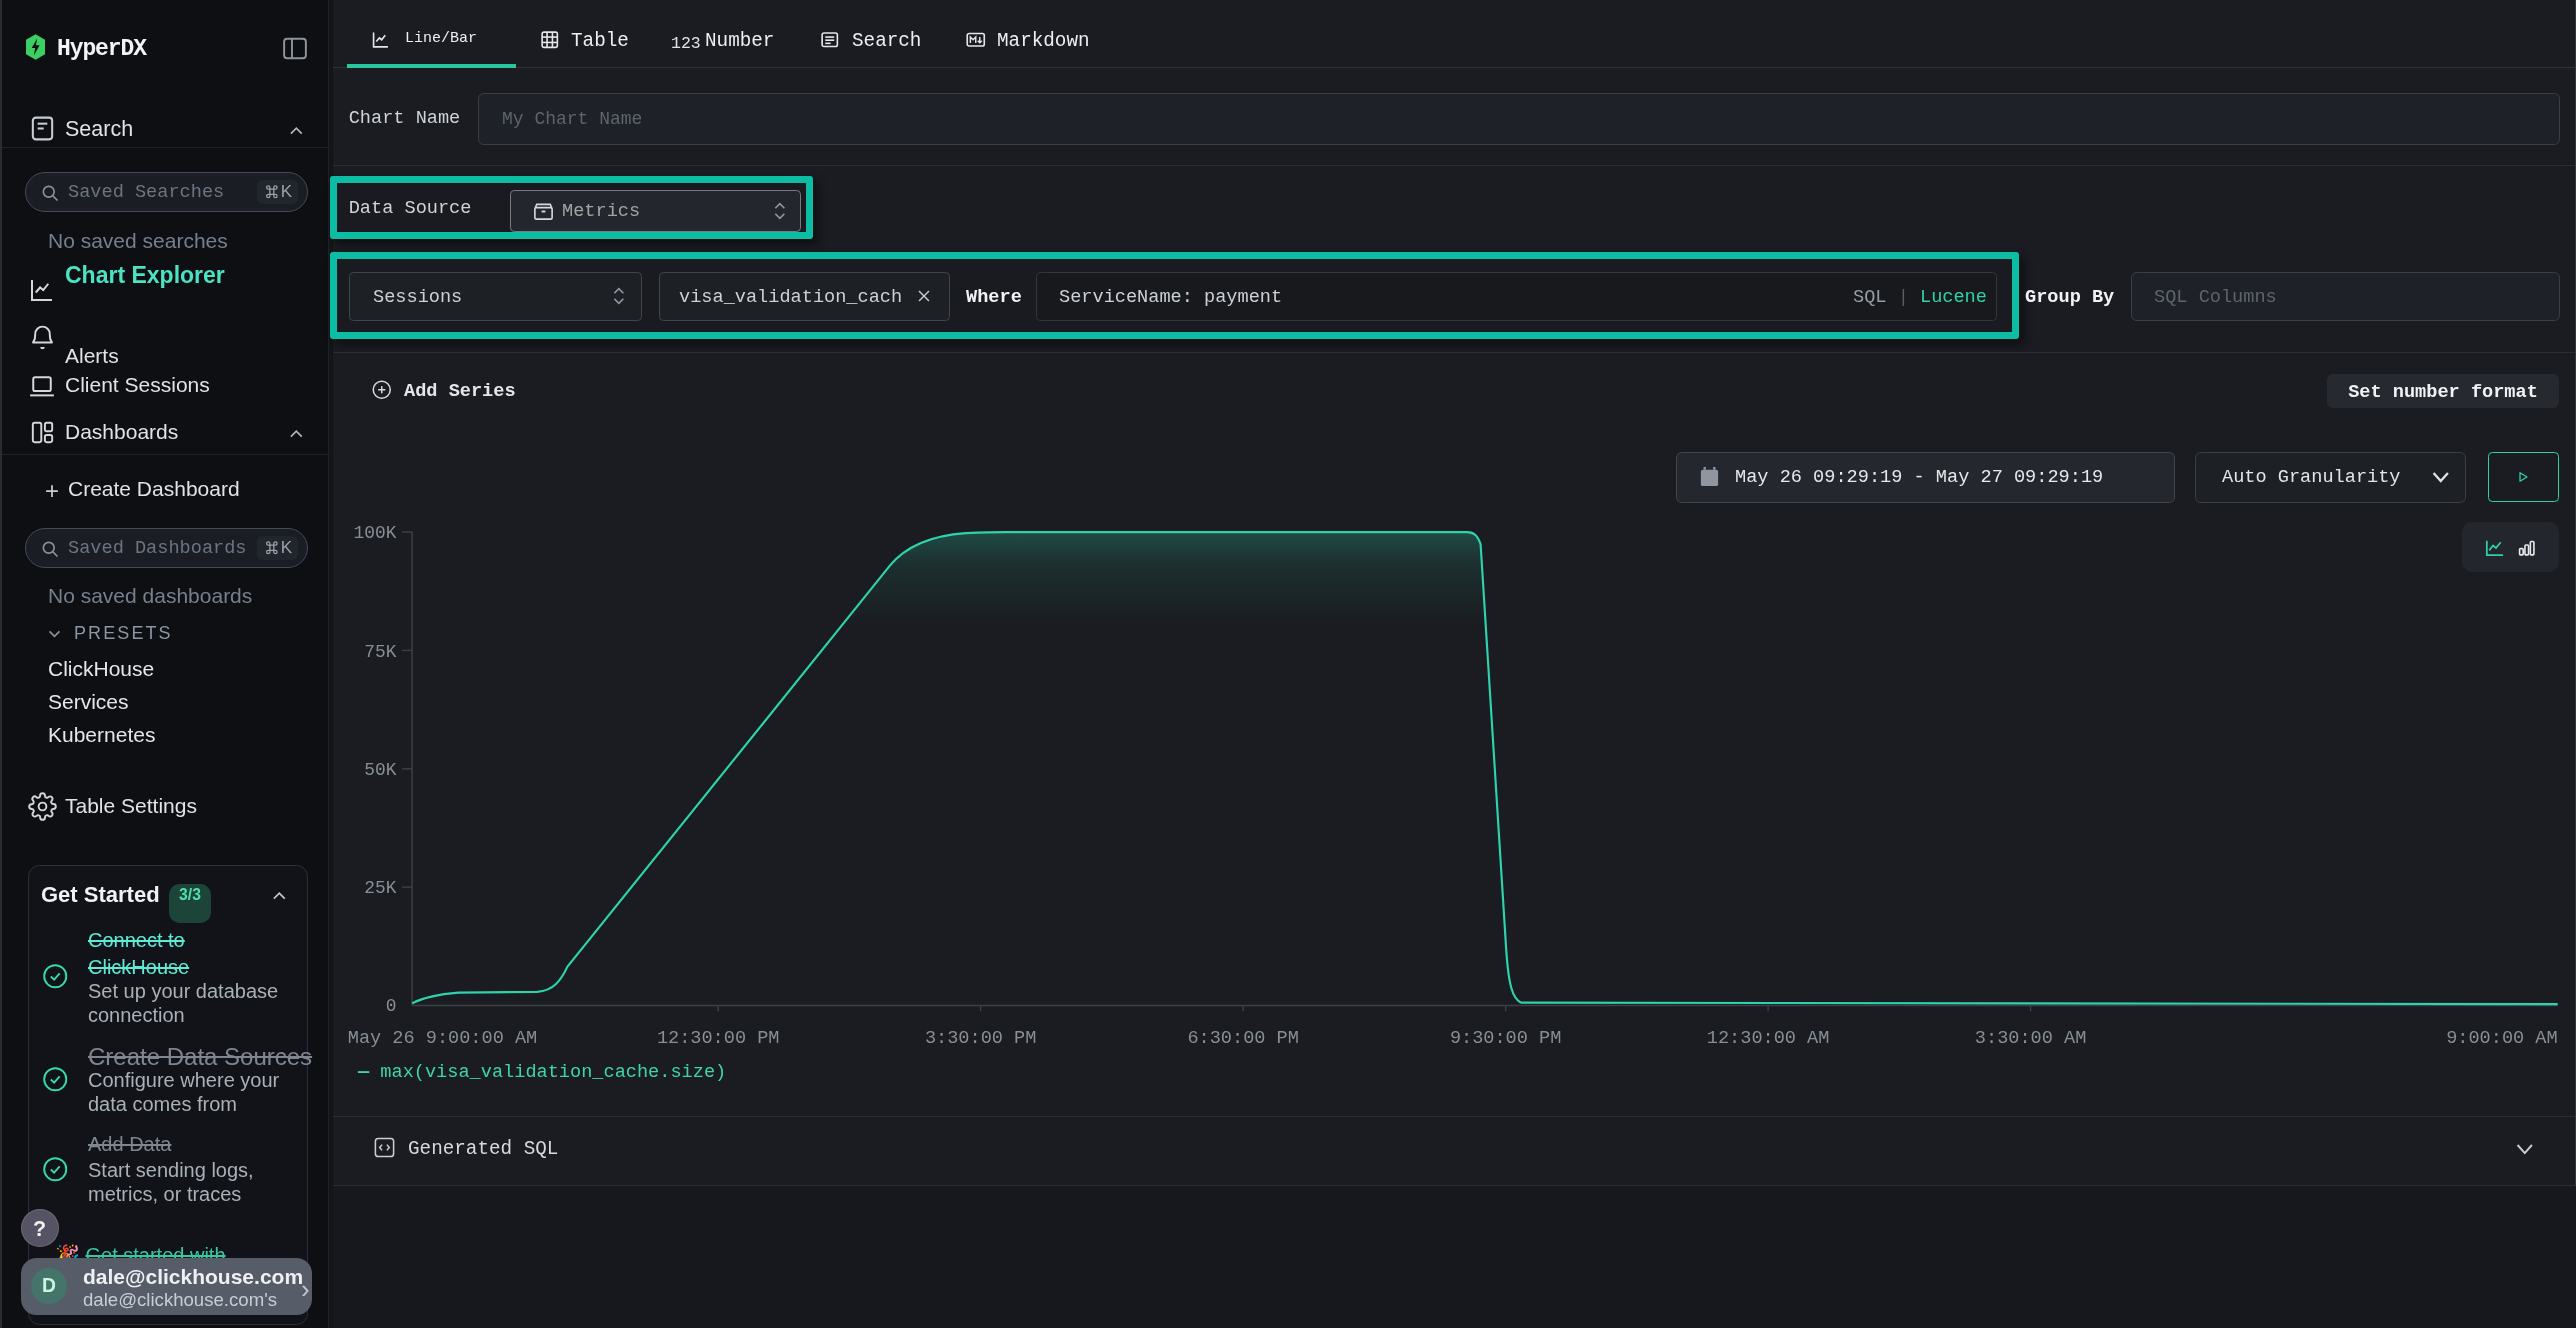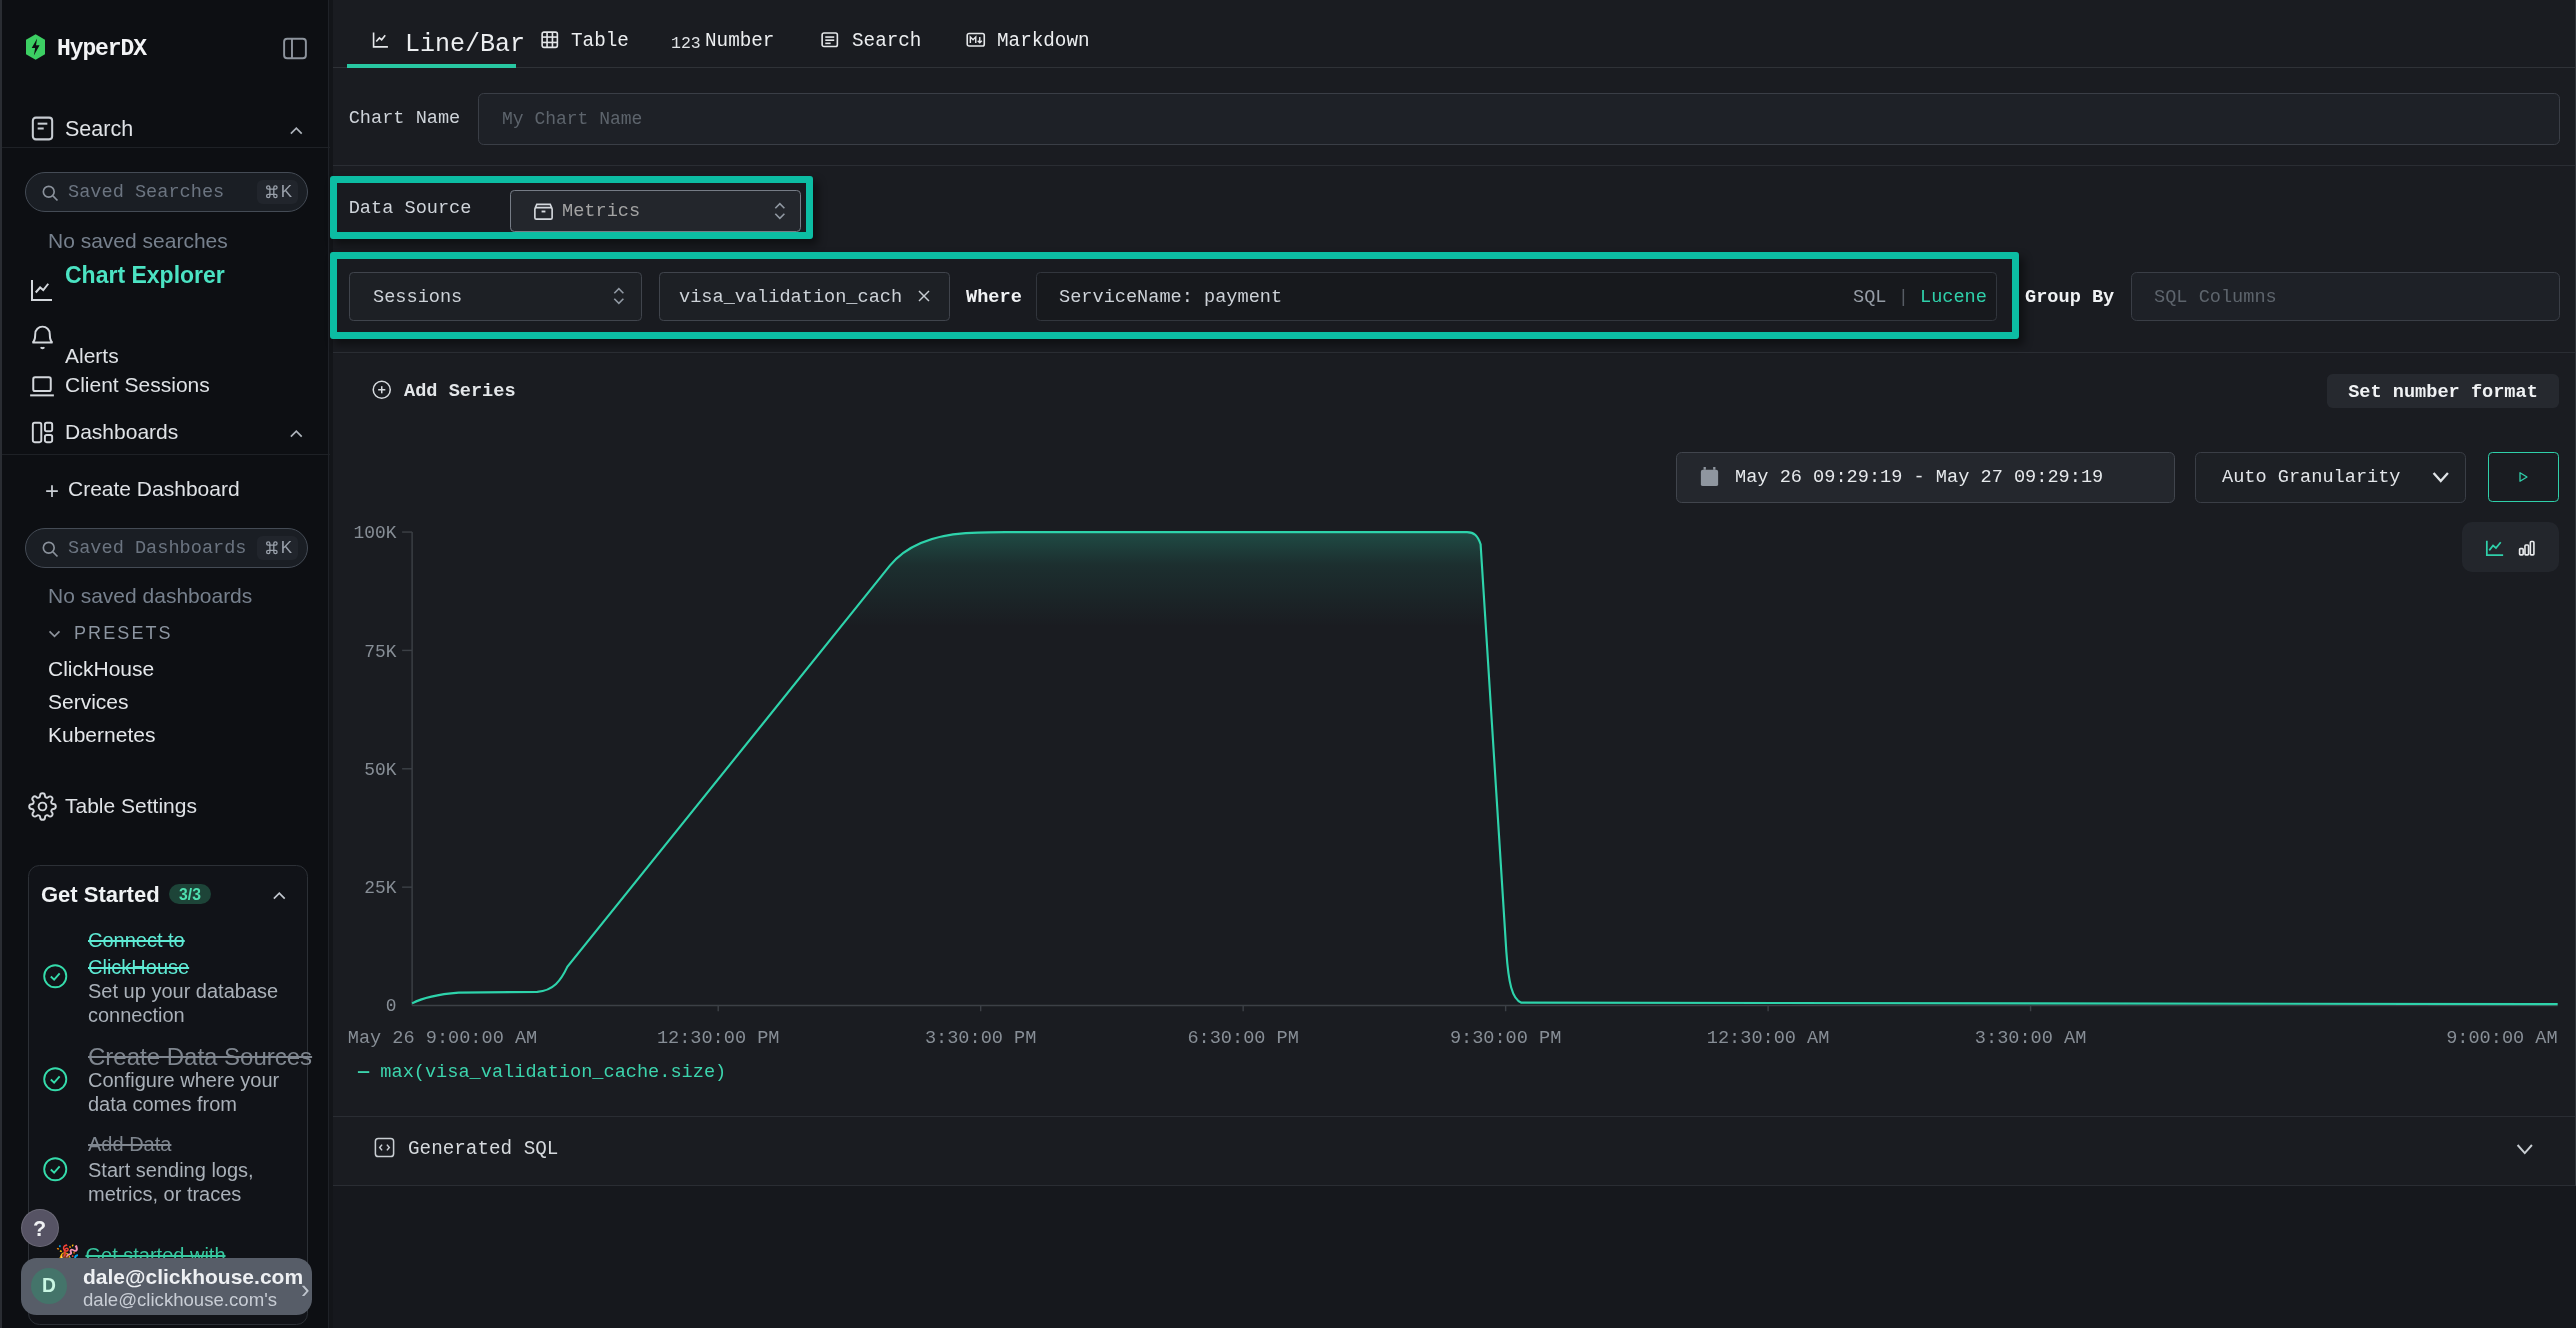--- a/index.html
+++ b/index.html
@@ -127,21 +127,21 @@
   <div class="abs sideitem" style="left:46px;top:723px;color:#e4e7ea">Kubernetes</div>
 
   <svg class="abs" style="left:26px;top:792px" width="29" height="29" viewBox="0 0 24 24" fill="none" stroke="#d3d7dc" stroke-width="1.6">
     <circle cx="12" cy="12" r="3.2"></circle>
     <path d="M19.4 15a1.6 1.6 0 0 0 .33 1.82l.06.06a2 2 0 1 1-2.83 2.83l-.06-.06a1.6 1.6 0 0 0-1.82-.33 1.6 1.6 0 0 0-1 1.51V21a2 2 0 1 1-4 0v-.09A1.6 1.6 0 0 0 9 19.4a1.6 1.6 0 0 0-1.82.33l-.06.06a2 2 0 1 1-2.83-2.83l.06-.06a1.6 1.6 0 0 0 .33-1.82 1.6 1.6 0 0 0-1.51-1H3a2 2 0 1 1 0-4h.09A1.6 1.6 0 0 0 4.6 9a1.6 1.6 0 0 0-.33-1.82l-.06-.06a2 2 0 1 1 2.83-2.83l.06.06a1.6 1.6 0 0 0 1.82.33H9a1.6 1.6 0 0 0 1-1.51V3a2 2 0 1 1 4 0v.09a1.6 1.6 0 0 0 1 1.51 1.6 1.6 0 0 0 1.82-.33l.06-.06a2 2 0 1 1 2.83 2.83l-.06.06a1.6 1.6 0 0 0-.33 1.82V9a1.6 1.6 0 0 0 1.51 1H21a2 2 0 1 1 0 4h-.09a1.6 1.6 0 0 0-1.51 1z"></path>
   </svg>
   <div class="abs sideitem" style="left:63px;top:794px">Table Settings</div>
 
   <div class="abs" style="left:26px;top:865px;width:280px;height:460px;border:1.4px solid #2c3036;border-radius:11.4px;background:#111318"></div>
   <div class="abs" style="left:39px;top:882px;font-size:22px;font-weight:bold;color:#f0f2f4">Get Started</div>
-  <div class="abs" style="left:167px;top:884px;width:42px;height:20px;border-radius:10.7px;background:#1d4438;color:#4fe0b0;font-size:15.7px;font-weight:bold;text-align:center;line-height:21.5px">3/3</div>
+  <div class="abs" style="left:167px;top:884px;width:42px;height:39px;border-radius:10.7px;background:#1d4438;color:#4fe0b0;font-size:15.7px;font-weight:bold;text-align:center;line-height:21.5px">3/3</div>
   <svg class="abs" style="left:268px;top:887px" width="18.6" height="18.6" viewBox="0 0 24 24" fill="none" stroke="#c3c8cf" stroke-width="2.2">
       <polyline points="5,15 12,8 19,15"></polyline>
     </svg>
 
   <svg class="abs" style="left:40px;top:963px" width="26.5" height="26.5" viewBox="0 0 24 24" fill="none" stroke="#35dcab" stroke-width="1.7">
       <circle cx="12" cy="12" r="10"></circle>
       <polyline points="8,12.2 11,15 16,9.5"></polyline>
     </svg>
   <div class="abs" style="left:86px;top:927px;font-size:20px;color:#5eead4;text-decoration:line-through;line-height:27px">Connect to<br>ClickHouse</div>
   <div class="abs" style="left:86px;top:980px;font-size:20px;color:#a9b0b8;line-height:23.6px">Set up your database<br>connection</div>
@@ -172,21 +172,21 @@
 </div>
 <div id="main">
 
   <div class="abs" style="left:0;top:67px;width:2243px;height:1.4px;background:#2f3237"></div>
   <div class="abs" style="left:13.6px;top:64px;width:169px;height:3.6px;background:#28c7a2"></div>
 
   <svg class="abs" style="left:37px;top:29px" width="21.5" height="21.5" viewBox="0 0 24 24" fill="none" stroke="#e4e6e9" stroke-width="1.8">
       <path d="M4 4 V20 H20"></path>
       <polyline points="7,14 10.5,10 13,12 17,7"></polyline>
     </svg>
-  <div class="abs mono w" style="left:72px;top:30px;font-size:25px">Line/Bar</div>
+  <div class="abs mono w" style="left:72px;top:30px;font-size:15px">Line/Bar</div>
 
   <svg class="abs" style="left:206px;top:29px" width="21.5" height="21.5" viewBox="0 0 24 24" fill="none" stroke="#e4e6e9" stroke-width="1.8">
       <rect x="3.5" y="3.5" width="17" height="17" rx="2"></rect>
       <line x1="3.5" y1="9" x2="20.5" y2="9"></line>
       <line x1="3.5" y1="15" x2="20.5" y2="15"></line>
       <line x1="9" y1="3.5" x2="9" y2="20.5"></line>
       <line x1="15" y1="3.5" x2="15" y2="20.5"></line>
     </svg>
   <div class="abs mono w" style="left:238px;top:30px;font-size:19.3px">Table</div>
 

